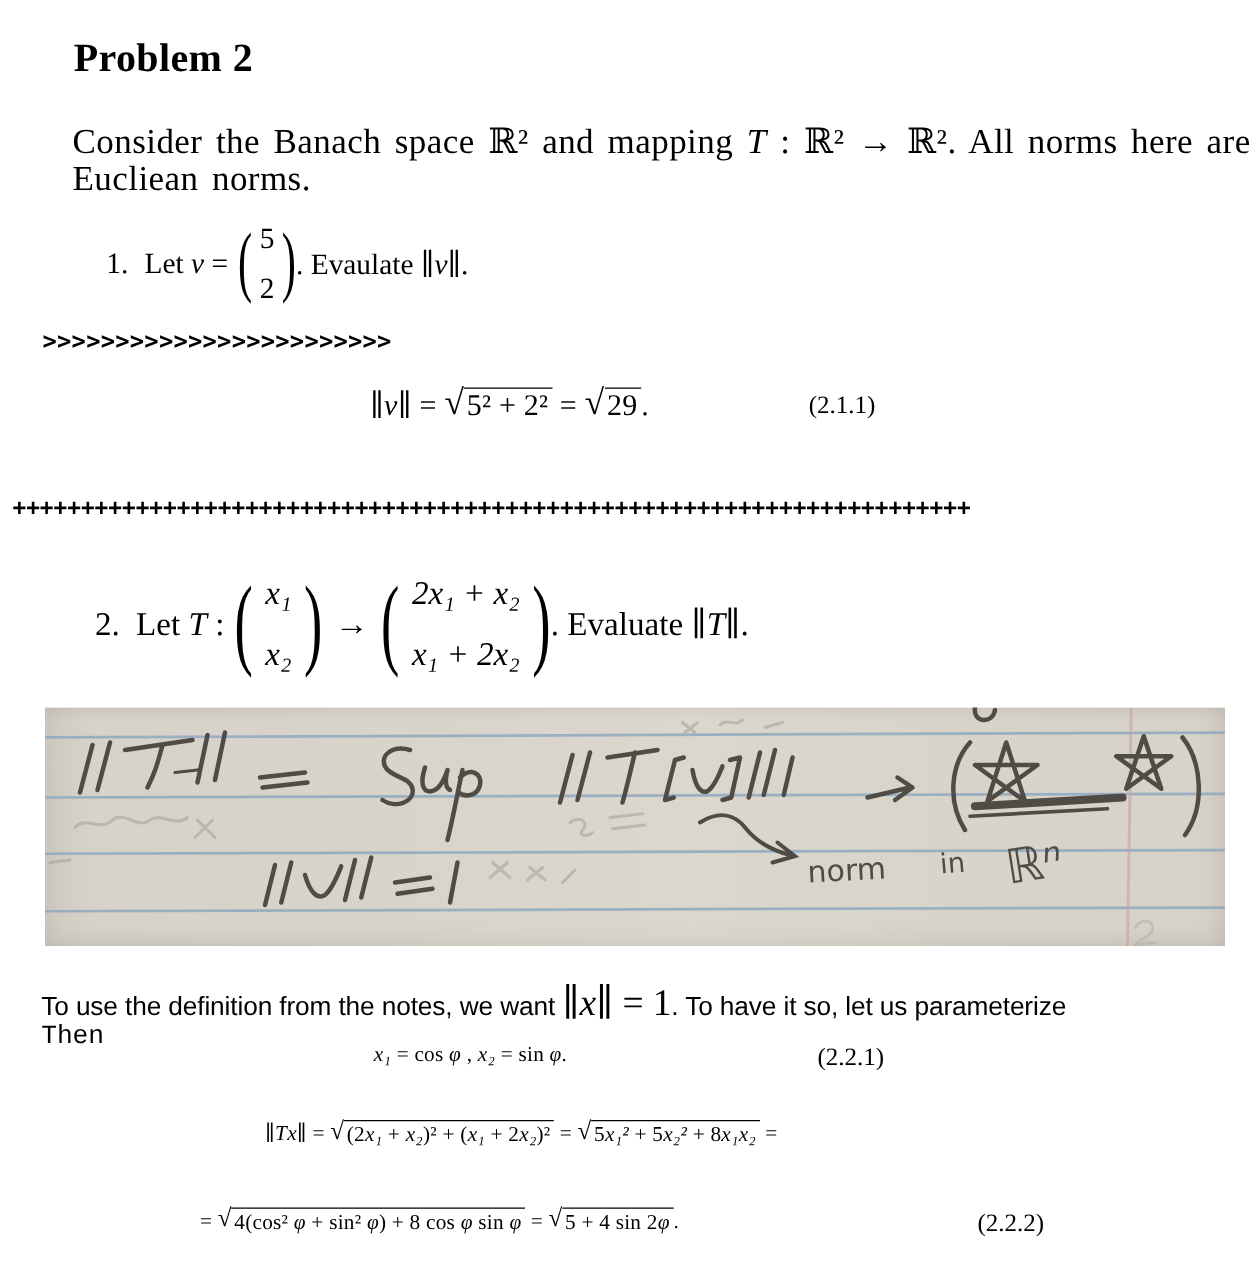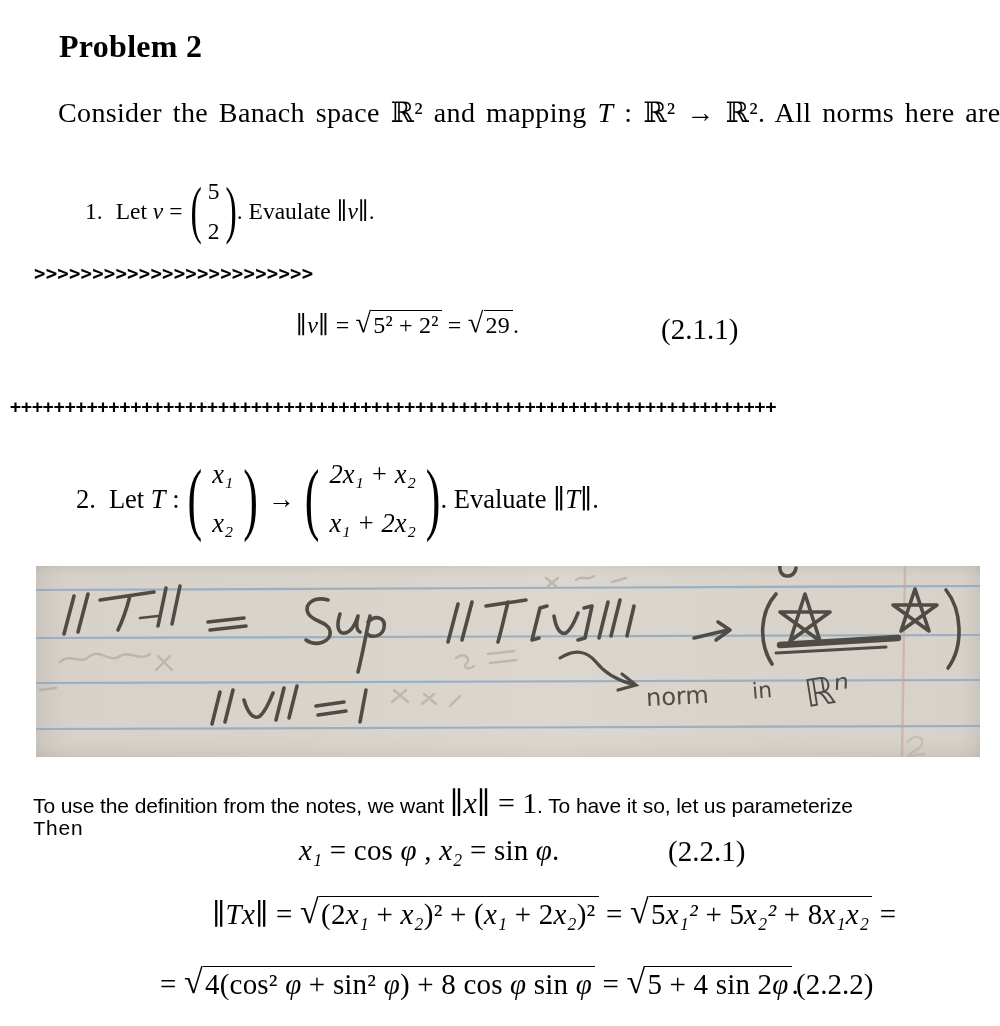--- a/index.html
+++ b/index.html
@@ -6,22 +6,22 @@
   .page{position:relative;width:1000px;height:1026px;background:#ffffff;overflow:hidden;
         font-family:"Liberation Serif","DejaVu Serif",serif;color:#000;}
   .abs{position:absolute;white-space:nowrap;}
   .title{font-size:32px;font-weight:bold;letter-spacing:.3px;}
   .body-text{font-size:28px;letter-spacing:.35px;word-spacing:3.5px;}
   .mi{font-style:italic;}
   .sep{font-family:"DejaVu Sans Mono",monospace;font-weight:bold;color:#000;}
   .sep-gt{font-size:19px;letter-spacing:.2px;}
   .sep-plus{font-size:18.2px;}
   .eq{font-size:24px;letter-spacing:.2px;}
-  .eq-small{font-size:29px;letter-spacing:.2px;}
-  .eq-label{font-size:29px;margin-left:14px;}
+  .eq-small{font-size:17px;letter-spacing:.2px;}
+  .eq-label{font-size:20px;}
   .sqrt{display:inline-flex;align-items:flex-start;}
   .sqrt-sign{font-size:1.18em;line-height:1;transform:translateY(-1px);}
   .rad{border-top:1.7px solid #000;padding:1px 3px 0 2px;}
   .item-row{display:flex;align-items:center;}
   .vec{display:inline-flex;flex-direction:column;align-items:center;justify-content:center;}
   .vp{display:inline-block;line-height:1;transform:scaleY(1.85);transform-origin:center;}
   .item1-row{font-size:23.5px;}
   .item1-row .vp{font-size:34px;}
   .item1-row .vec{row-gap:13px;padding:0 6px;}
   .item2-row{font-size:26.5px;}
@@ -35,20 +35,21 @@
   .hw-text{font-family:"DejaVu Sans",sans-serif;fill:#514b45;}
 </style>
 </head>
 <body>
 
 <div class="page">
 
   <div class="abs title" style="left:59px;top:28px;">Problem 2</div>
 
   <div class="abs body-text" style="left:58px;top:96px;"><span>Consider the Banach space ℝ² and mapping </span><span class="mi">T</span><span> : ℝ² → ℝ². All norms here are</span></div>
+  <div class="abs body-text" style="left:58px;top:128px;">Eucliean norms.</div>
 
   <div class="abs item-row item1-row" style="left:85px;top:168px;height:86px;">
     <span class="num">1.</span>
     <span><span>Let </span><span class="mi">v</span><span> =</span></span>
     <span style="width:8px;display:inline-block;"></span>
     <span class="vp">(</span>
     <span class="vec">
       <span>5</span>
       <span>2</span>
     </span>

